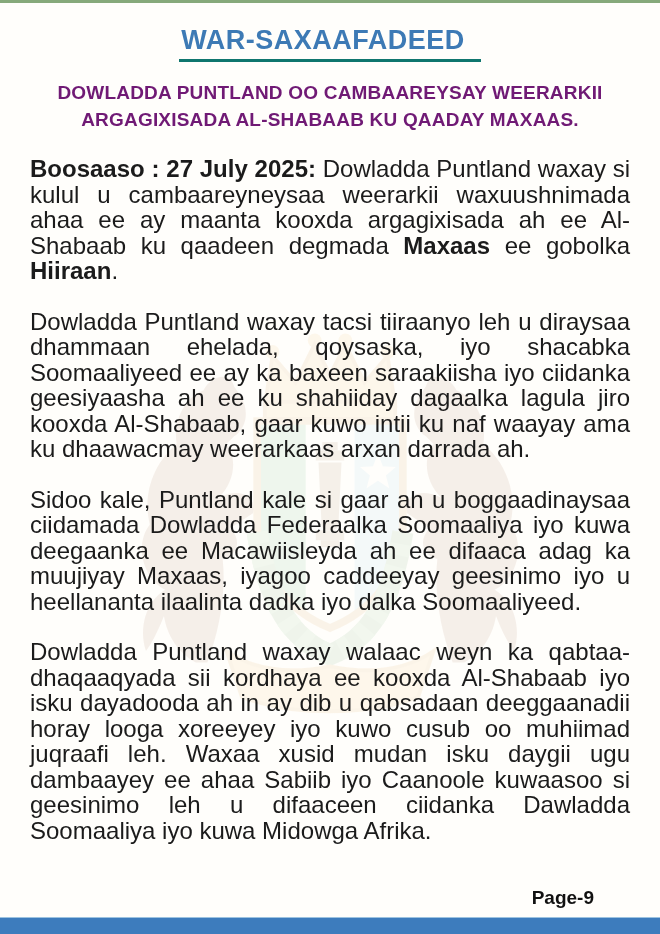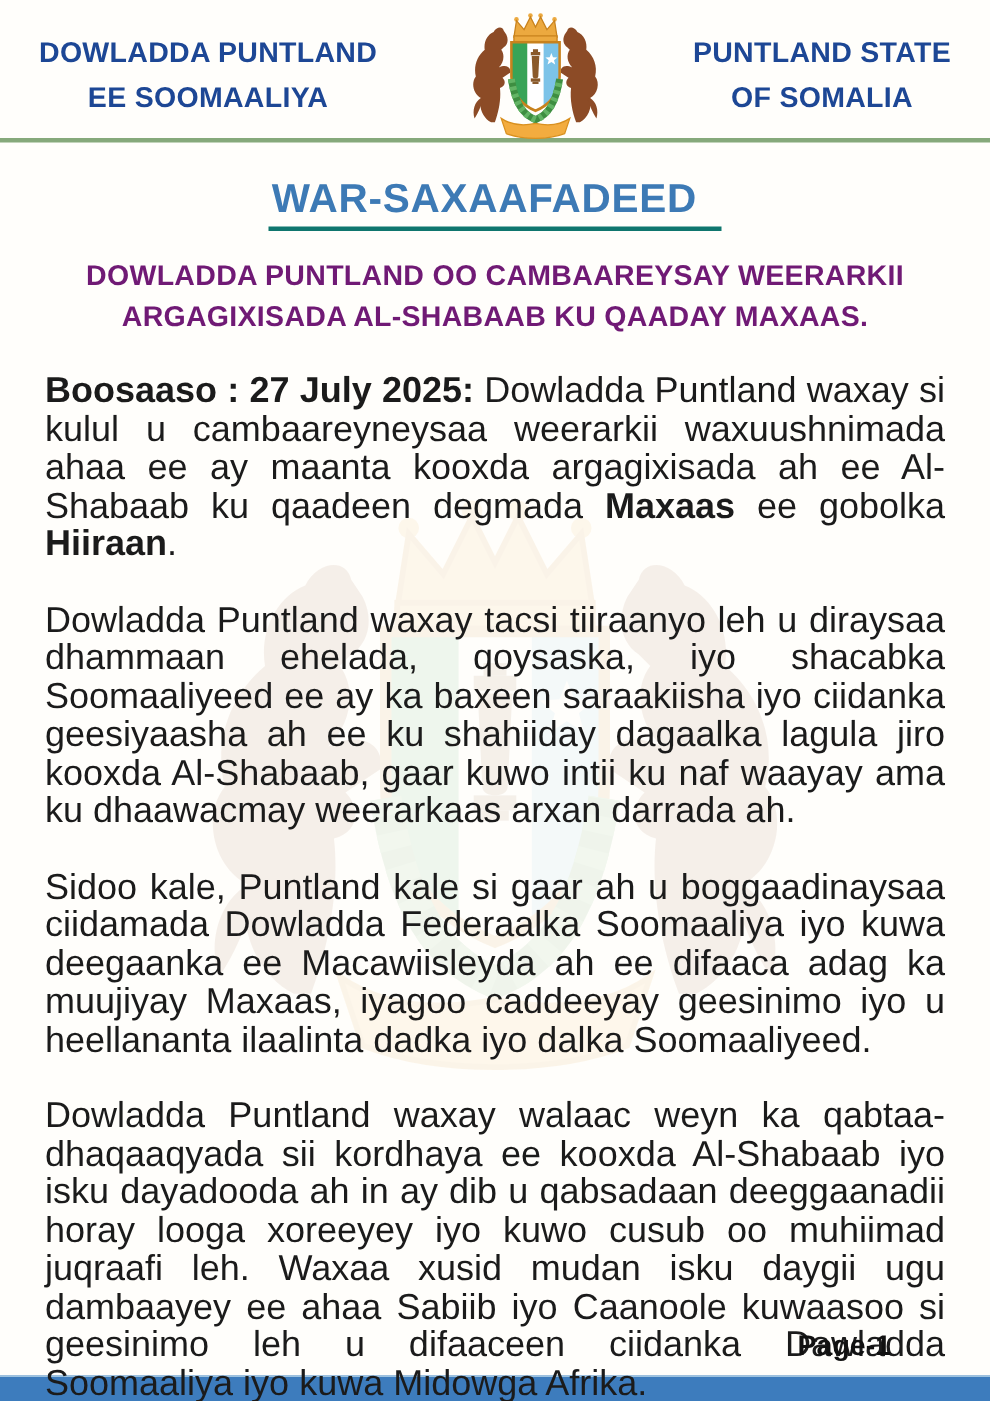--- a/index.html
+++ b/index.html
@@ -154,35 +154,20 @@
       <path d="M41 54 C44 73 50 82 60 86 C70 82 76 73 79 54" fill="none" stroke="#3e8e41" stroke-width="5.5"></path>
       <path d="M41 54 C44 73 50 82 60 86 C70 82 76 73 79 54" fill="none" stroke="#63b465" stroke-width="5.5" stroke-dasharray="3 3"></path>
 
       <path d="M33 85 C43 92 55 90 60 89 C65 90 77 92 87 85 L83 97 C70 102 50 102 37 97 Z" fill="#f3ac3f" stroke="#d9901f" stroke-width="1"></path>
     </g>
   </defs>
 </svg>
 
 <div class="page">
 
-  <header class="masthead">
-    <div class="org">
-      <div>DOWLADDA PUNTLAND</div>
-      <div>EE SOOMAALIYA</div>
-    </div>
-    <div class="crest-box">
-      <svg viewBox="0 0 120 104" width="102" height="88">
-        <use href="#crest" xlink:href="#crest"></use>
-      </svg>
-    </div>
-    <div class="org">
-      <div>PUNTLAND STATE</div>
-      <div>OF SOMALIA</div>
-    </div>
-  </header>
 
   <div class="divider"></div>
 
   <div class="watermark">
     <svg viewBox="0 0 120 104" width="460" height="399">
       <use href="#crest" xlink:href="#crest"></use>
     </svg>
   </div>
 
   <h1 class="doc-title">
@@ -194,17 +179,17 @@
     <span>ARGAGIXISADA AL-SHABAAB KU QAADAY MAXAAS.</span>
   </h2>
 
   <div class="body-text">
     <p><strong>Boosaaso : 27 July 2025:</strong><span> Dowladda Puntland waxay si kulul u cambaareyneysaa weerarkii waxuushnimada ahaa ee ay maanta kooxda argagixisada ah ee Al-Shabaab ku qaadeen degmada </span><strong>Maxaas</strong><span> ee gobolka </span><strong>Hiiraan</strong><span>.</span></p>
     <p>Dowladda Puntland waxay tacsi tiiraanyo leh u diraysaa dhammaan ehelada, qoysaska, iyo shacabka Soomaaliyeed ee ay ka baxeen saraakiisha iyo ciidanka geesiyaasha ah ee ku shahiiday dagaalka lagula jiro kooxda Al-Shabaab, gaar kuwo intii ku naf waayay ama ku dhaawacmay weerarkaas arxan darrada ah.</p>
     <p>Sidoo kale, Puntland kale si gaar ah u boggaadinaysaa ciidamada Dowladda Federaalka Soomaaliya iyo kuwa deegaanka ee Macawiisleyda ah ee difaaca adag ka muujiyay Maxaas, iyagoo caddeeyay geesinimo iyo u heellananta ilaalinta dadka iyo dalka Soomaaliyeed.</p>
     <p>Dowladda Puntland waxay walaac weyn ka qabtaa-dhaqaaqyada sii kordhaya ee kooxda Al-Shabaab iyo isku dayadooda ah in ay dib u qabsadaan deeggaanadii horay looga xoreeyey iyo kuwo cusub oo muhiimad juqraafi leh. Waxaa xusid mudan isku daygii ugu dambaayey ee ahaa Sabiib iyo Caanoole kuwaasoo si geesinimo leh u difaaceen ciidanka Dawladda Soomaaliya iyo kuwa Midowga Afrika.</p>
   </div>
 
-  <div class="page-number">Page-1</div>
+  <div class="page-number">Page-9</div>
 
   <footer class="footer-bar"></footer>
 
 </div>
 
 </body></html>

